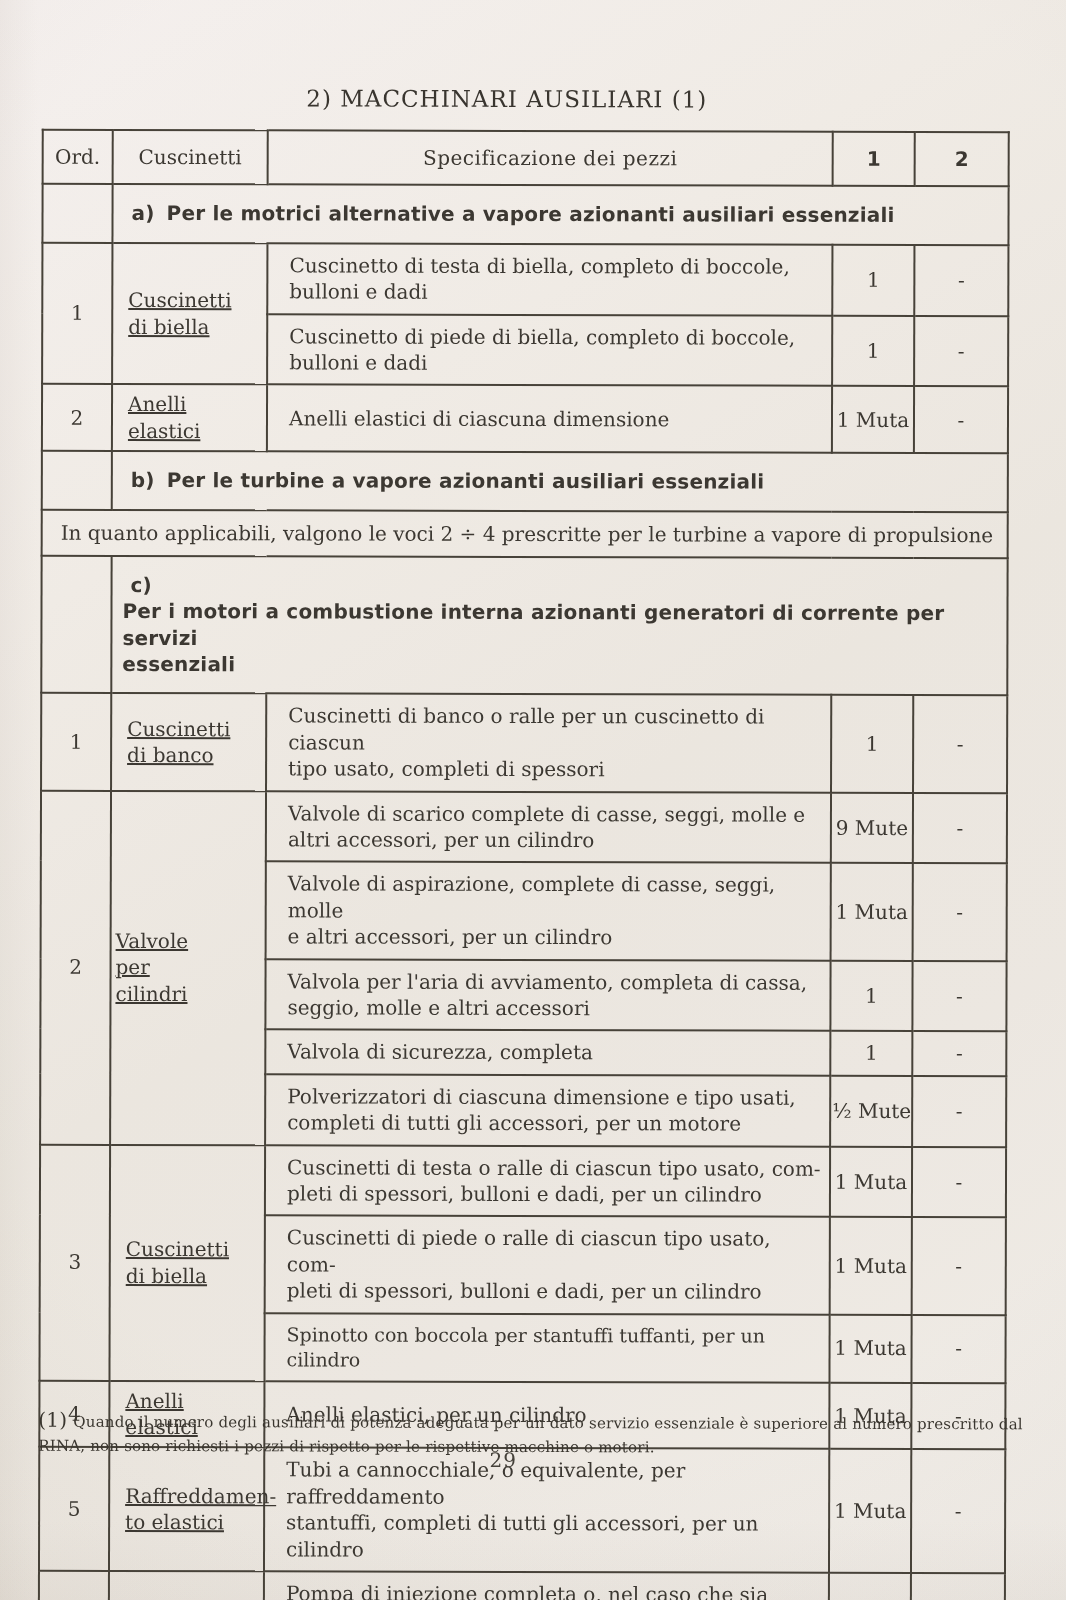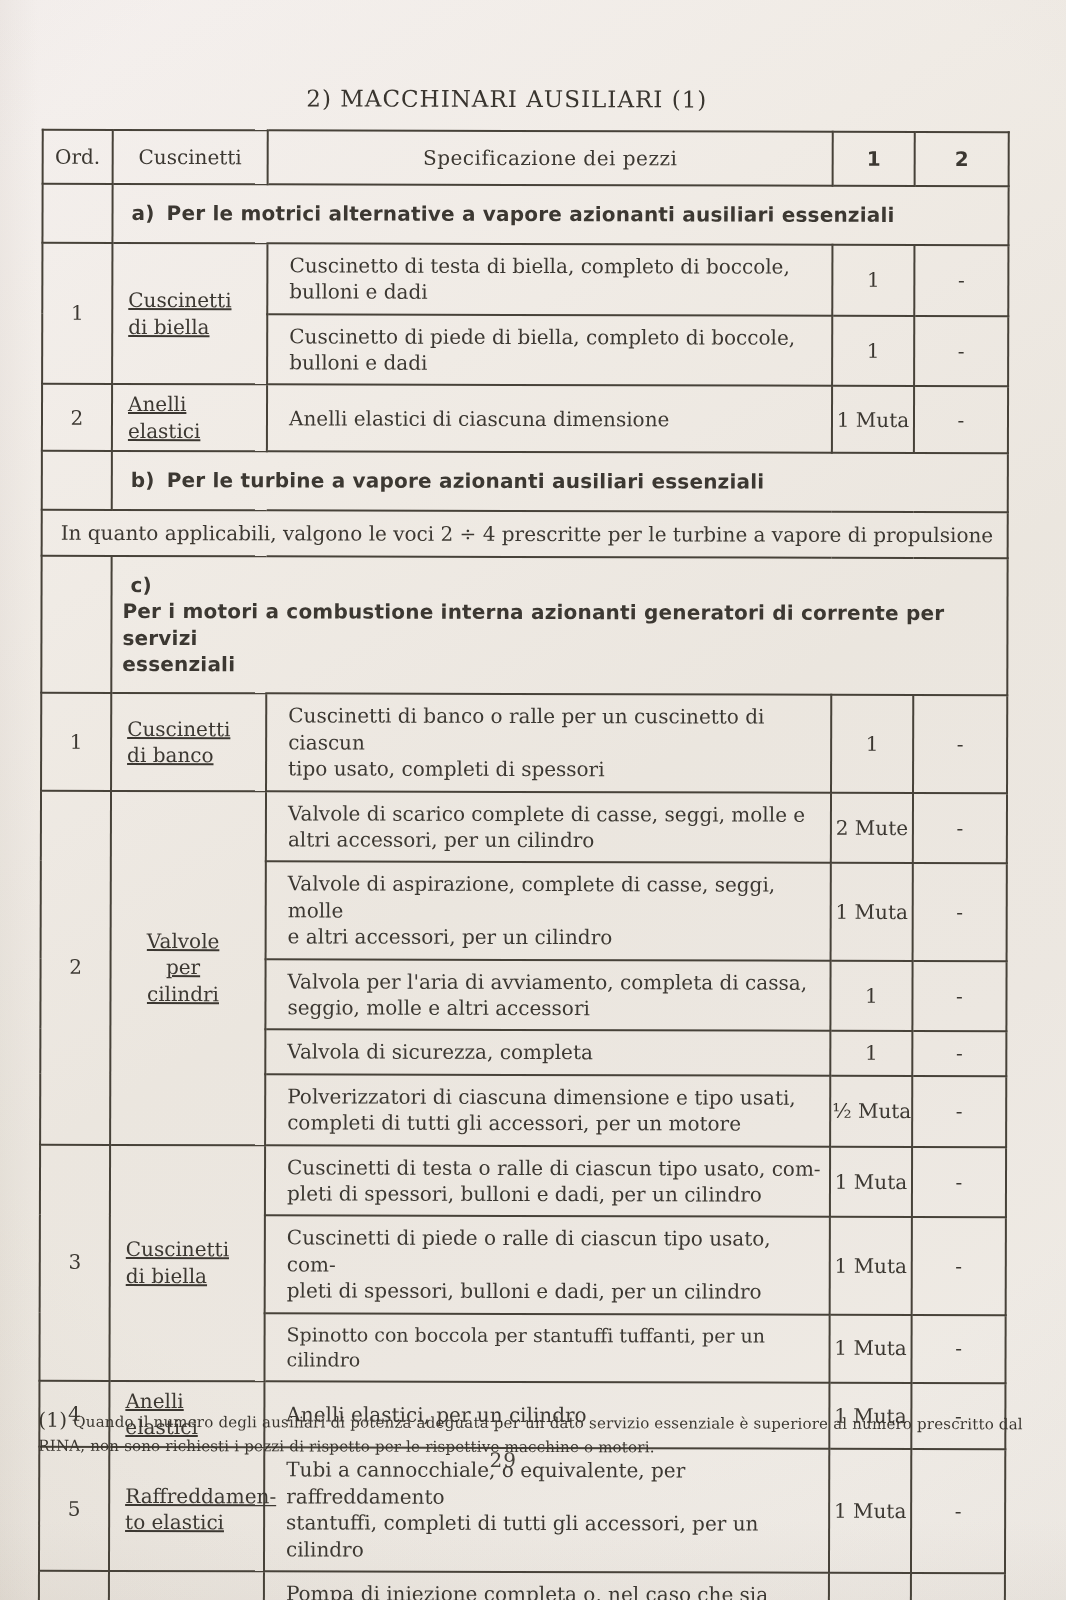--- a/index.html
+++ b/index.html
@@ -149,26 +149,26 @@
         <td class="lbl pre">Cuscinetti
 di banco</td>
         <td class="spec pre">Cuscinetti di banco o ralle per un cuscinetto di ciascun
 tipo usato, completi di spessori</td>
         <td class="qty">1</td>
         <td class="qty">-</td>
       </tr>
 
       <tr>
         <td class="ord" rowspan="5">2</td>
-        <td class="lbl pre" rowspan="5" style="text-align:center;padding-left:4px;">Valvole
+        <td class="lbl pre" rowspan="5" style="padding-left:4px;">Valvole
 per
 cilindri</td>
         <td class="spec pre">Valvole di scarico complete di casse, seggi, molle e
 altri accessori, per un cilindro</td>
-        <td class="qty">2 Mute</td>
+        <td class="qty">9 Mute</td>
         <td class="qty">-</td>
       </tr>
       <tr>
         <td class="spec pre">Valvole di aspirazione, complete di casse, seggi, molle
 e altri accessori, per un cilindro</td>
         <td class="qty">1 Muta</td>
         <td class="qty">-</td>
       </tr>
       <tr>
         <td class="spec pre">Valvola per l'aria di avviamento, completa di cassa,
@@ -177,21 +177,21 @@
         <td class="qty">-</td>
       </tr>
       <tr>
         <td class="spec pre">Valvola di sicurezza, completa</td>
         <td class="qty">1</td>
         <td class="qty">-</td>
       </tr>
       <tr>
         <td class="spec pre">Polverizzatori di ciascuna dimensione e tipo usati,
 completi di tutti gli accessori, per un motore</td>
-        <td class="qty">½ Muta</td>
+        <td class="qty">½ Mute</td>
         <td class="qty">-</td>
       </tr>
 
       <tr>
         <td class="ord" rowspan="3">3</td>
         <td class="lbl pre" rowspan="3">Cuscinetti
 di biella</td>
         <td class="spec pre">Cuscinetti di testa o ralle di ciascun tipo usato, com-
 pleti di spessori, bulloni e dadi, per un cilindro</td>
         <td class="qty">1 Muta</td>

